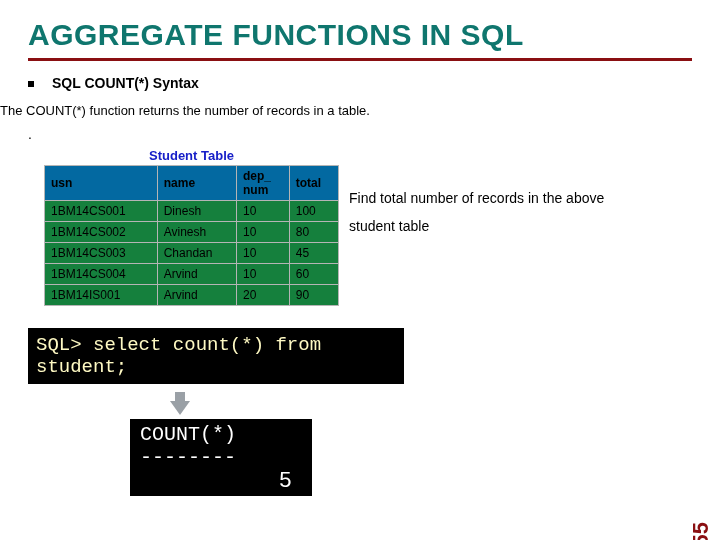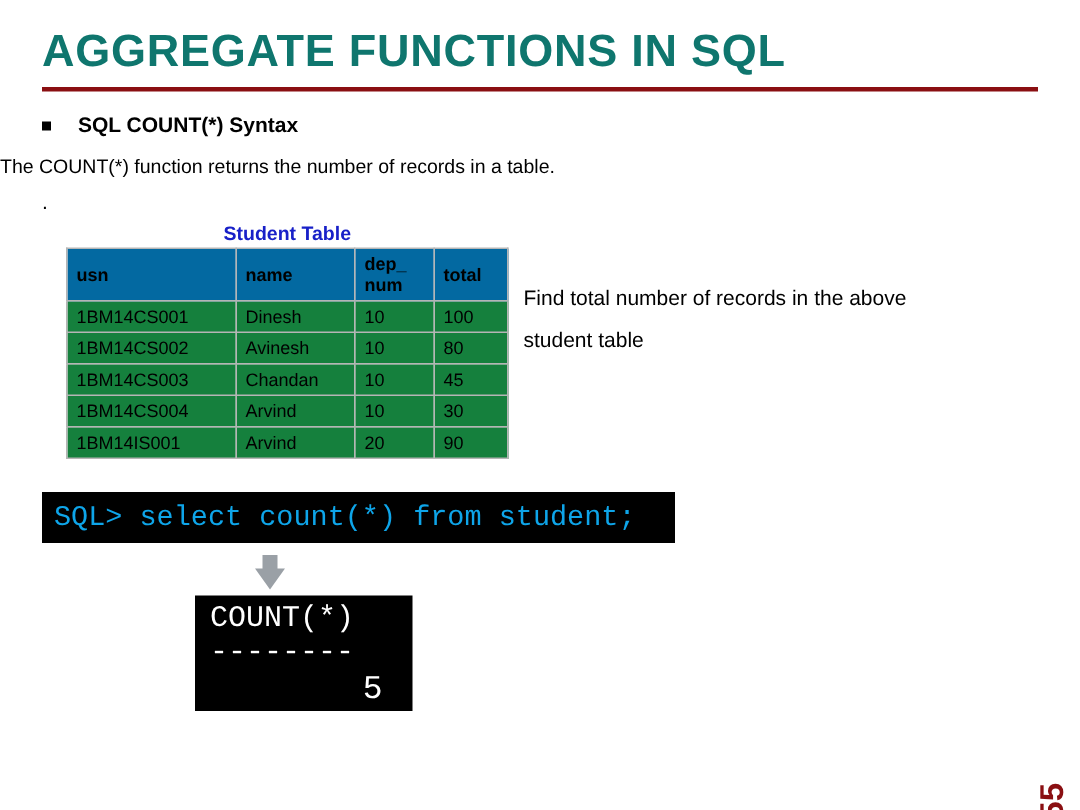--- a/index.html
+++ b/index.html
@@ -81,26 +81,26 @@
     background: #0369a1;
   }
   .question {
     font-size: 14px;
     font-weight: 400;
     line-height: 2.0;
     padding-top: 36px;
   }
   .terminal1 {
     background: #000;
-    color: #0ea5e9;
+    color: #fef9c3;
     font-family: "Courier New", monospace;
     font-size: 19px;
     padding: 6px 8px;
     margin: 22px 0 0 28px;
-    width: 422px;
+    width: 376px;
     letter-spacing: 0px;
   }
   .arrow-wrap {
     margin: 8px 0 4px 170px;
   }
   .arrow-down {
     width: 0; height: 0;
     border-left: 10px solid transparent;
     border-right: 10px solid transparent;
     border-top: 14px solid #9aa0a6;
@@ -113,21 +113,21 @@
     margin-left: 5px;
     margin-bottom: -1px;
   }
   .terminal2 {
     background: #000;
     color: #fff;
     font-family: "Courier New", monospace;
     font-size: 20px;
     padding: 4px 10px 2px 10px;
     margin-left: 130px;
-    width: 145px;
+    width: 182px;
     line-height: 1.15;
     white-space: pre;
   }
   .terminal2 .dashes { letter-spacing: 0px; }
   .terminal2 .five { text-align: right; display: block; padding-right: 10px; font-size: 22px; }
   .page-num {
     position: absolute;
     right: 6px;
     bottom: 18px;
     font-size: 22px;
@@ -181,21 +181,21 @@
         <tr>
           <td>1BM14CS003</td>
           <td>Chandan</td>
           <td>10</td>
           <td>45</td>
         </tr>
         <tr>
           <td>1BM14CS004</td>
           <td>Arvind</td>
           <td>10</td>
-          <td>30</td>
+          <td>60</td>
         </tr>
         <tr>
           <td>1BM14IS001</td>
           <td>Arvind</td>
           <td>20</td>
           <td>90</td>
         </tr>
       </tbody>
     </table>
   </div>

